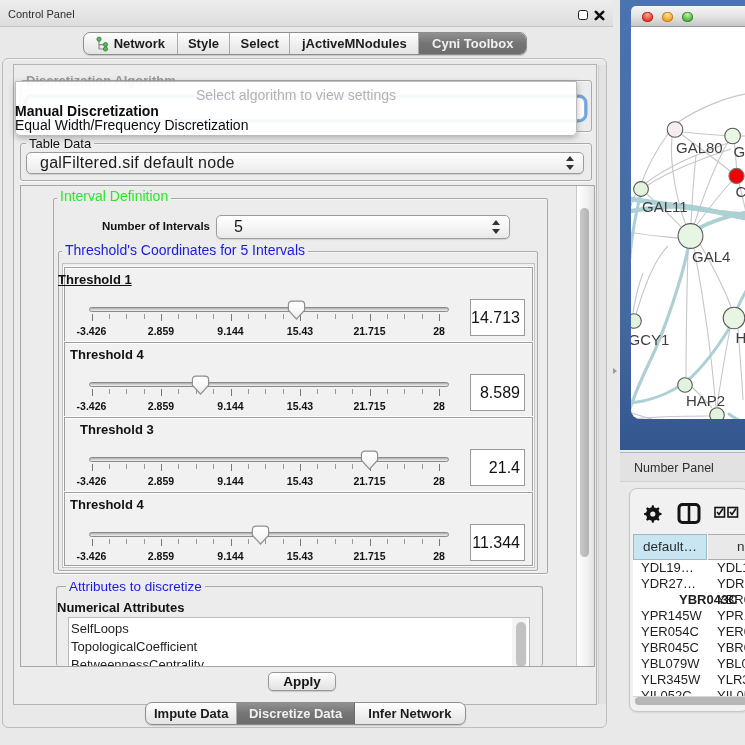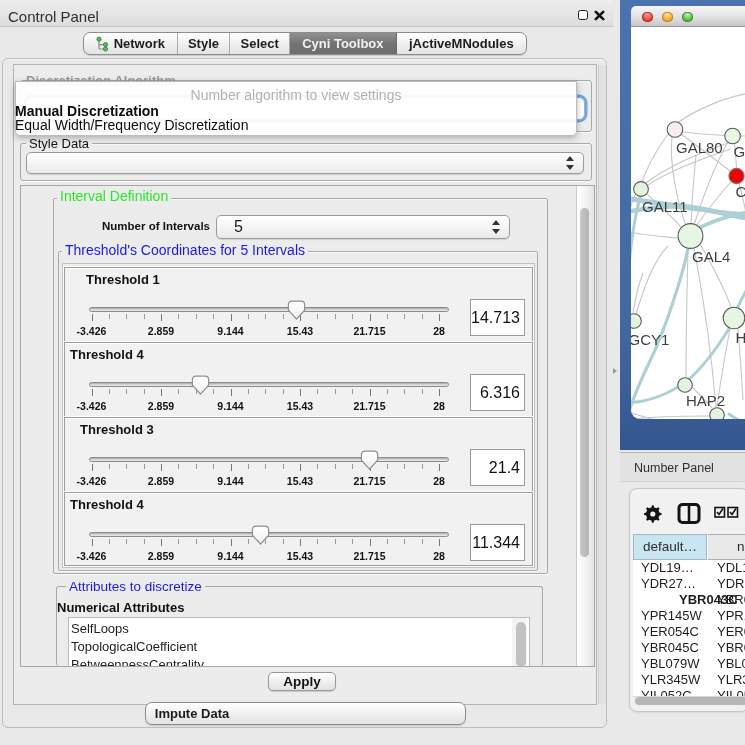--- a/index.html
+++ b/index.html
@@ -18,70 +18,71 @@
 .tick{position:absolute;width:1px;background:#777;}
 .slab{position:absolute;font-size:10.5px;font-weight:bold;color:#111;transform:translateX(-50%);white-space:nowrap;}
 .vbox{position:absolute;background:#fff;border:1px solid #999;font-size:16px;color:#111;text-align:right;}
 .track{position:absolute;height:5px;border:1px solid #8b8b8b;border-radius:2.5px;background:linear-gradient(#a9a9a9,#cfcfcf 45%,#efefef);}
 .thbox{position:absolute;background:#f1f1f1;border:1px solid #9e9e9e;box-shadow:inset 0 1px 0 #fff,0 0 0 1px #fdfdfd;}
 .thl{position:absolute;font-size:13px;font-weight:bold;color:#111;white-space:nowrap;}
 .row{position:absolute;font-size:13px;color:#1e1e1e;white-space:nowrap;}
 </style></head><body>
 
 <div class="a" style="left:0;top:0;width:613px;height:27px;background:linear-gradient(#ededed,#dddddd);border-bottom:1px solid #c4c4c4;"></div>
-<div class="a" style="left:8px;top:8px;font-size:15px;color:#2e2e2e;">Control Panel</div>
+<div class="a" style="left:8px;top:8px;font-size:11px;color:#2e2e2e;">Control Panel</div>
 <div class="a" style="left:578px;top:10px;width:10px;height:10px;border:1.6px solid #1b1b1b;border-radius:2.5px;background:#fdfdfd;"></div>
 <svg class="a" style="left:594px;top:10px;" width="11" height="11" viewBox="0 0 11 11">
     <path d="M1.8 1.8 L9.2 9.2 M9.2 1.8 L1.8 9.2" stroke="#111" stroke-width="2.6" stroke-linecap="round"></path>
   </svg>
 
 <div class="seg" style="left:83px;top:32px;width:444px;">
 <div class="t" style="width:94px;"><svg width="13" height="16" viewBox="0 0 13 16" style="margin-right:5px;">
         <path d="M3 4 V13 M3 8.6 H9 M3 13 H9" stroke="#8a8a8a" stroke-width="1.2" fill="none"></path>
         <circle cx="3" cy="3.2" r="2.1" fill="#5cb85c" stroke="#2e7d32" stroke-width=".8"></circle>
         <circle cx="9.5" cy="8.6" r="2.1" fill="#5cb85c" stroke="#2e7d32" stroke-width=".8"></circle>
         <circle cx="9.5" cy="13" r="2.1" fill="#5cb85c" stroke="#2e7d32" stroke-width=".8"></circle>
       </svg>Network</div>
 <div class="t" style="width:53px;">Style</div>
 <div class="t" style="width:60px;">Select</div>
+<div class="t" style="width:130px;">jActiveMNodules</div>
 <div class="t sel" style="width:107px;">Cyni Toolbox</div>
-<div class="t" style="width:130px;">jActiveMNodules</div>
 </div>
 
 <div class="a" style="left:2px;top:58px;width:605px;height:670px;border:1px solid #bdbdbd;border-radius:6px;background:#e9e9e9;box-shadow:inset 0 1px 0 #f5f5f5;"></div>
 <div class="a" style="left:13px;top:64px;width:584px;height:641px;border:1px solid #b3b3b3;background:#ececec;"></div>
 <div class="a" style="left:598px;top:65px;width:8px;height:639px;background:#e2e2e2;border-left:1px solid #d0d0d0;"></div>
 
 <div class="grp" style="left:20px;top:80px;width:572px;height:52px;"></div>
 <div class="gtitle" style="left:23px;top:74px;font-weight:bold;color:#9a9a9a;background:transparent;">Discretization Algorithm</div>
 <div class="a" style="left:26px;top:97px;width:559px;height:23px;border-radius:6px;background:#fff;border:1px solid #8fb5de;box-shadow:0 0 0 2.5px #74a5d8;"></div>
 
 <div class="grp" style="left:20px;top:143px;width:572px;height:38px;"></div>
-<div class="gtitle" style="left:26px;top:137px;color:#111;">Style Data</div>
+<div class="gtitle" style="left:26px;top:137px;color:#111;">Table Data</div>
 <div class="combo" style="left:26px;top:152px;width:558px;height:22px;">
+    <span class="txt" style="letter-spacing:.25px;">galFiltered.sif default node</span>
     <span class="arr"></span>
   </div>
 
 <div class="a" style="left:20px;top:185px;width:575px;height:483px;border:1px solid #a6a6a6;background:#ececec;overflow:hidden;"></div>
 <div class="a" style="left:576px;top:186px;width:18px;height:481px;background:linear-gradient(90deg,#ffffff,#f1f1f1 60%,#e3e3e3);border-left:1px solid #c9c9c9;"></div>
 <div class="a" style="left:580px;top:208px;width:9px;height:349px;background:linear-gradient(90deg,#c9c9c9,#b2b2b2);border-radius:4.5px;"></div>
 
 <div class="grp" style="left:53px;top:198px;width:495px;height:376px;border-radius:2px;"></div>
 <div class="gtitle" style="left:57px;top:190px;color:#2ce62c;font-size:14px;">Interval Definition</div>
 <div class="a thl" style="left:102px;top:220px;font-size:11.5px;">Number of Intervals</div>
 <div class="combo" style="left:216px;top:215px;width:294px;height:24px;">
     <span class="txt" style="left:17px;">5</span>
     <span class="arr"></span>
   </div>
 <div class="grp" style="left:58px;top:251px;width:480px;height:320px;border-radius:2px;"></div>
 <div class="gtitle" style="left:62px;top:244px;color:#1a1ae0;font-size:14px;">Threshold's Coordinates for 5 Intervals</div>
 <div class="a" style="left:62px;top:263px;width:473px;height:305px;border:1px solid #c2c2c2;background:#eeeeee;"></div>
 
 <div class="thbox" style="left:64px;top:267px;width:469px;height:75px;"></div>
-<div class="thl" style="left:86px;top:272px;">Threshold 1</div>
+<div class="thl" style="left:58px;top:272px;text-decoration:underline;">Threshold 1</div>
 <div class="track" style="left:89px;top:307px;width:360px;"></div>
 <div class="tick" style="left:91.5px;top:314px;height:7px;"></div>
 <div class="tick" style="left:108.9px;top:314px;height:5px;background:#999;"></div>
 <div class="tick" style="left:126.2px;top:314px;height:5px;background:#999;"></div>
 <div class="tick" style="left:143.6px;top:314px;height:5px;background:#999;"></div>
 <div class="tick" style="left:161.0px;top:314px;height:7px;"></div>
 <div class="tick" style="left:178.4px;top:314px;height:5px;background:#999;"></div>
 <div class="tick" style="left:195.8px;top:314px;height:5px;background:#999;"></div>
 <div class="tick" style="left:213.1px;top:314px;height:5px;background:#999;"></div>
 <div class="tick" style="left:230.5px;top:314px;height:7px;"></div>
@@ -147,21 +148,21 @@
 <svg class="a" style="left:190.5px;top:375px;" width="19" height="21" viewBox="0 0 19 21">
     <defs>
       <linearGradient id="thg2" x1="0" y1="0" x2="0" y2="1">
         <stop offset="0" stop-color="#ffffff"></stop>
         <stop offset=".55" stop-color="#f8f8f8"></stop>
         <stop offset="1" stop-color="#e8e8e8"></stop>
       </linearGradient>
     </defs>
     <path d="M5 1.2 H14 Q17.6 1.2 17.6 4.8 V10.2 L9.5 19.2 L1.4 10.2 V4.8 Q1.4 1.2 5 1.2 Z" fill="url(#thg2)" stroke="#8f8f8f" stroke-width="1.2"></path>
   </svg>
-<div class="vbox" style="left:470px;top:374px;width:55px;height:37px;line-height:35px;padding-right:4px;">6.316</div>
+<div class="vbox" style="left:470px;top:374px;width:55px;height:37px;line-height:35px;padding-right:4px;">8.589</div>
 <div class="thbox" style="left:64px;top:417px;width:469px;height:75px;"></div>
 <div class="thl" style="left:80px;top:422px;">Threshold 3</div>
 <div class="track" style="left:89px;top:457px;width:360px;"></div>
 <div class="tick" style="left:91.5px;top:464px;height:7px;"></div>
 <div class="tick" style="left:108.9px;top:464px;height:5px;background:#999;"></div>
 <div class="tick" style="left:126.2px;top:464px;height:5px;background:#999;"></div>
 <div class="tick" style="left:143.6px;top:464px;height:5px;background:#999;"></div>
 <div class="tick" style="left:161.0px;top:464px;height:7px;"></div>
 <div class="tick" style="left:178.4px;top:464px;height:5px;background:#999;"></div>
 <div class="tick" style="left:195.8px;top:464px;height:5px;background:#999;"></div>
@@ -247,20 +248,22 @@
   <div style="position:absolute;left:2px;top:39px;font-size:13px;color:#1e1e1e;">BetweennessCentrality</div>
   <div style="position:absolute;right:2px;top:0;width:15px;height:49px;background:#f4f4f4;"></div>
   <div style="position:absolute;right:3px;top:4px;width:10px;height:45px;background:#c2c2c2;border-radius:5px;"></div>
 </div>
 <div class="a" style="left:20px;top:666px;width:575px;height:2px;background:#ececec;border-top:1px solid #a6a6a6;"></div>
 
 <div class="a" style="left:268px;top:672px;width:68px;height:19px;border:1px solid #979797;border-radius:5px;background:linear-gradient(#ffffff,#efefef 50%,#e2e2e2);box-shadow:0 1px 1px rgba(0,0,0,.15);text-align:center;font-size:13.5px;font-weight:600;color:#141414;line-height:18px;">Apply</div>
 
 <div class="seg" style="left:145px;top:702px;width:321px;text-align:center;">
 <div class="t" style="width:92px;">Impute Data</div>
+<div class="t sel" style="width:118px;">Discretize Data</div>
+<div class="t" style="width:111px;">Infer Network</div>
 </div>
 
 <div class="a" style="left:620px;top:0;width:125px;height:450px;background:linear-gradient(180deg,#4a73b0 0%,#44699f 70%,#33568e 100%);"></div>
 <div class="a" style="left:631px;top:6px;width:114px;height:21px;background:linear-gradient(#f6f6f6,#e2e2e2 55%,#c6c6c6);border-bottom:1px solid #999;border-top-left-radius:5px;"></div>
 <div class="a" style="left:642px;top:11.5px;width:10.5px;height:10.5px;border-radius:50%;background:radial-gradient(circle at 50% 28%,#ffa59b 0%,#ea3f33 60%,#bc2a20 100%);box-shadow:inset 0 0 0 .8px rgba(150,30,20,.8);"></div>
 <div class="a" style="left:662px;top:11.5px;width:10.5px;height:10.5px;border-radius:50%;background:radial-gradient(circle at 50% 28%,#ffe2a0 0%,#f1a42c 60%,#c4831c 100%);box-shadow:inset 0 0 0 .8px rgba(170,115,20,.8);"></div>
 <div class="a" style="left:682px;top:11.5px;width:10.5px;height:10.5px;border-radius:50%;background:radial-gradient(circle at 50% 28%,#c8f0b8 0%,#52b83e 60%,#38962a 100%);box-shadow:inset 0 0 0 .8px rgba(50,120,40,.8);"></div>
 <div class="a" style="left:631px;top:27px;width:114px;height:392px;background:#fff;border-bottom-left-radius:9px;overflow:hidden;text-align:center;">
 <svg width="114" height="392" viewBox="631 27 114 392">
 <g fill="none" stroke="#c6c6ca" stroke-width="1.1">
@@ -365,15 +368,15 @@
 <div class="row" style="left:717px;top:672px;">YLR35W</div>
 <div class="row" style="left:641px;top:688px;">YIL052C</div>
 <div class="row" style="left:717px;top:688px;">YIL05W</div>
 
 <div class="a" style="left:633px;top:696px;width:112px;height:10px;background:#eeeeee;border-top:1px solid #d8d8d8;"></div>
 <div class="a" style="left:635px;top:697px;width:112px;height:8px;background:#b6b6b6;border-radius:4px;"></div>
 
 <div class="a" style="left:613px;top:368px;width:0;height:0;border-top:3.5px solid transparent;border-bottom:3.5px solid transparent;border-left:4.5px solid #9a9a9a;"></div>
 
 <div class="a" style="left:15px;top:81px;width:562px;height:55px;background:rgba(255,255,255,.93);border:1px solid #bcbcbc;border-radius:0 0 5px 5px;box-shadow:0 2px 6px rgba(0,0,0,.28);"></div>
-<div class="a" style="left:15px;top:87px;width:562px;text-align:center;font-size:14px;color:#b2b2b2;">Number algorithm to view settings</div>
+<div class="a" style="left:15px;top:87px;width:562px;text-align:center;font-size:14px;color:#b2b2b2;">Select algorithm to view settings</div>
 <div class="a" style="left:15px;top:103px;font-size:14px;font-weight:bold;color:#0c0c0c;">Manual Discretization</div>
 <div class="a" style="left:15px;top:117px;font-size:14px;color:#0c0c0c;">Equal Width/Frequency Discretization</div>
 
 </body></html>

